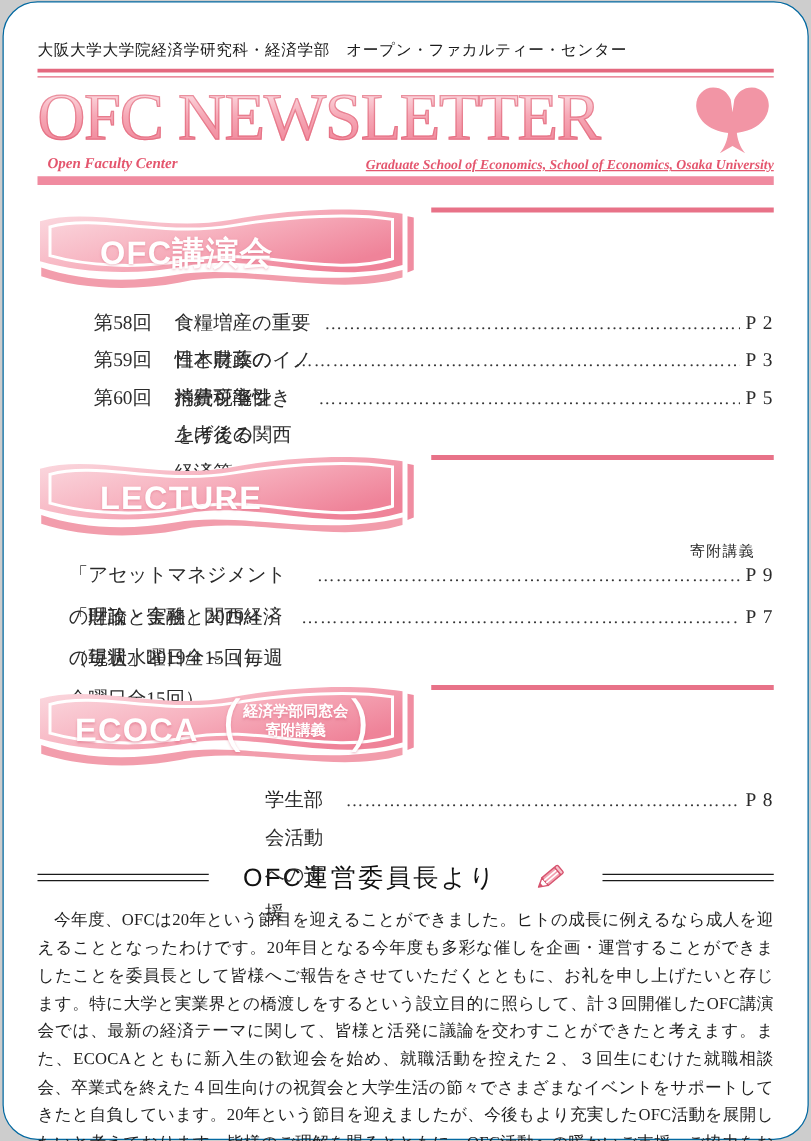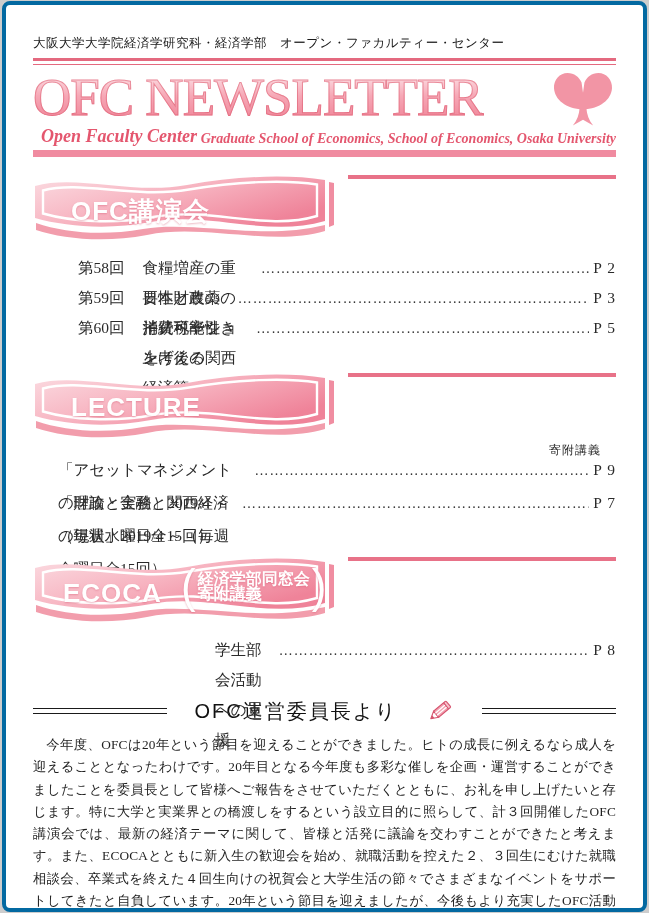--- a/index.html
+++ b/index.html
@@ -6,22 +6,22 @@
   html,body { width:649px; height:913px; }
   body {
     background:#cdcdcd;
     font-family:"Liberation Sans", sans-serif;
     position:relative;
     overflow:hidden;
   }
   .page {
     position:absolute; left:2px; top:1px; right:2px; bottom:1px;
     background:#fff;
-    border:4px solid #0369a1;
-    border-radius:8px;
+    border:1px solid #0369a1;
+    border-radius:28px;
   }
   .content { padding:30px 27px 0 27px; position:relative; }
 
   
   .org-line { font-size:12.5px; color:#1a1a1a; letter-spacing:.5px; }
   .double-rule {
     margin-top:6px; height:7px;
     border-top:3px solid #e4697f;
     border-bottom:1px solid #e4697f;
   }
@@ -34,39 +34,39 @@
     -webkit-background-clip:text; background-clip:text; color:transparent;
     -webkit-text-stroke:1px rgba(221,90,110,.55);
     text-shadow:none;
   }
   .logo { width:66px; height:58px; margin-top:3px; flex:0 0 auto; }
   .captions {
     display:flex; justify-content:space-between; align-items:flex-end;
     font-family:"Liberation Serif", serif; font-style:italic; font-weight:bold;
     color:#e4566e; margin-top:-2px;
   }
-  .caption-left { font-size:18px; margin-left:8px; }
-  .caption-right { font-size:14px; }
+  .caption-left { font-size:12px; margin-left:8px; }
+  .caption-right { font-size:11px;text-decoration:underline; }
   .pink-bar { margin-top:3px; height:7px; background:#f08ba0; }
   .issue-line { margin-top:9px; text-align:right; padding-right:32px; font-size:13px; color:#111; }
 
   
   .banner-row { position:relative; height:70px; }
   .banner-row .ribbon { position:absolute; left:2px; top:0; width:300px; height:70px; }
   .banner-line { position:absolute; top:4px; left:315px; right:0; height:4px; background:#e87288; }
   .banner-label {
-    position:absolute; left:38px; top:23px;
+    position:absolute; left:50px; top:23px;
     font-size:26px; font-weight:bold; color:#fff; letter-spacing:1px;
     text-shadow:0 1px 2px rgba(210,80,108,.4);
   }
   .ecoca-label { left:30px; top:25px; }
   .ecoca-group { position:absolute; left:148px; top:10px; display:flex; align-items:center; color:#fff; }
   .ecoca-paren { font-size:44px; font-weight:400; line-height:46px; transform:scaleY(1.05); text-shadow:0 1px 2px rgba(210,80,108,.4); }
   .ecoca-lines { margin:0 2px; text-align:left; }
-  .ecoca-lines span { display:block; font-size:16px; font-weight:bold; line-height:15.5px; text-shadow:0 1px 2px rgba(210,80,108,.4); }
+  .ecoca-lines span { display:block; font-size:12px; font-weight:bold; line-height:15.5px; text-shadow:0 1px 2px rgba(210,80,108,.4);text-align:center; }
 
   
   .toc { margin-top:12px; }
   .toc-row {
     display:flex; align-items:baseline; position:relative;
     font-family:"Liberation Serif", serif; font-size:15.5px; color:#2a2a2a;
     height:30px; line-height:30px; padding-left:45px;
   }
   .toc-row .toc-no { margin-right:18px; flex:0 0 auto; }
   .leader {

